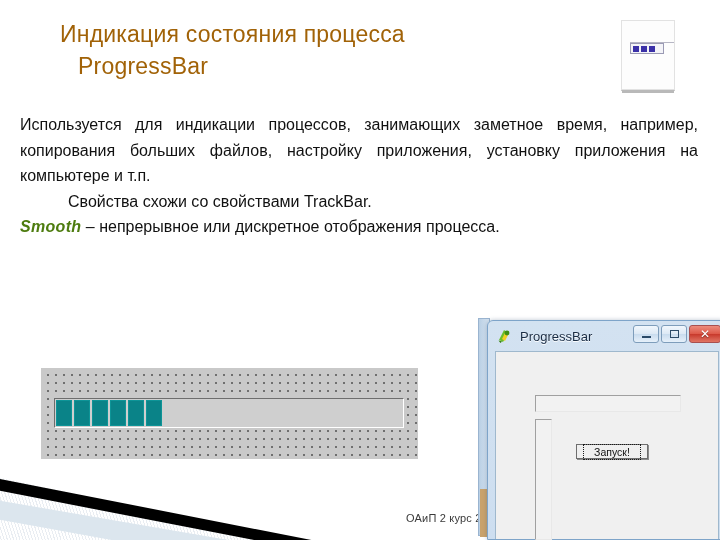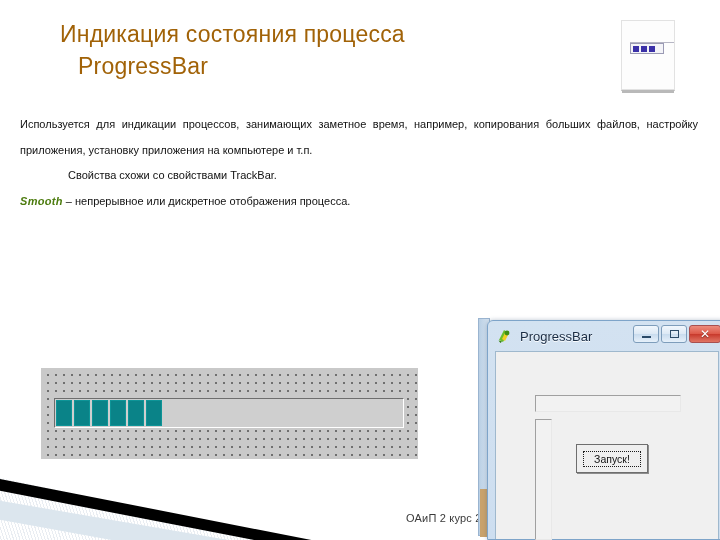--- a/index.html
+++ b/index.html
@@ -34,21 +34,21 @@
     display:flex;align-items:center;gap:2px;padding-left:2px;box-sizing:border-box;
   }
   .thumb-seg{width:6px;height:6px;background:#3b31a8;}
   .thumb-line{
     position:absolute;left:8px;top:21px;width:44px;height:1px;background:#b6b6c4;
   }
 
   
   .body-text{
     position:absolute;left:20px;top:112px;width:678px;
-    color:#111;font-size:11px;line-height:25.5px;
+    color:#111;font-size:16px;line-height:25.5px;
   }
   .para{margin:0 0 0 0;text-align:justify;}
   .para.nojust{text-align:left;margin-left:48px;}
   .kw{color:#4d7c0f;font-weight:bold;font-style:italic;letter-spacing:.3px;}
 
   
   .designer{
     position:absolute;left:41px;top:368px;width:377px;height:91px;
     background:#c9c9c9;
     background-image:radial-gradient(#6f6f6f .9px, transparent 1px);
@@ -150,21 +150,21 @@
     box-sizing:border-box;
   }
   .w-pbar-v{
     position:absolute;left:39px;top:67px;width:17px;height:121px;
     background:#f2f2f2;
     border-top:1px solid #a0a0a0;border-left:1px solid #a0a0a0;
     border-right:1px solid #e8e8e8;border-bottom:1px solid #e8e8e8;
     box-sizing:border-box;
   }
   .w-run-btn{
-    position:absolute;left:80px;top:92px;width:72px;height:29px;
+    position:absolute;left:80px;top:92px;width:72px;height:15px;
     background:#efefef;border:1px solid #6e6e6e;
     box-shadow:1px 1px 0 #8d8d8d;
     display:flex;align-items:center;justify-content:center;box-sizing:border-box;
   }
   .w-run-inner{
     border:1px dotted #1a1a1a;padding:1px 10px;font-size:10.5px;color:#111;
     line-height:12px;white-space:nowrap;
   }
 </style>
 </head>

